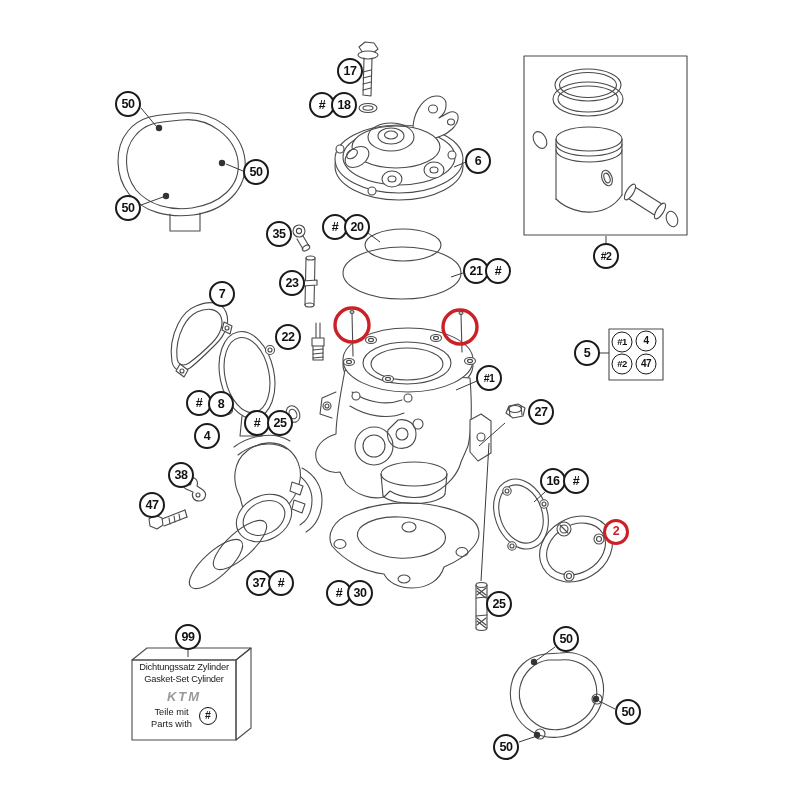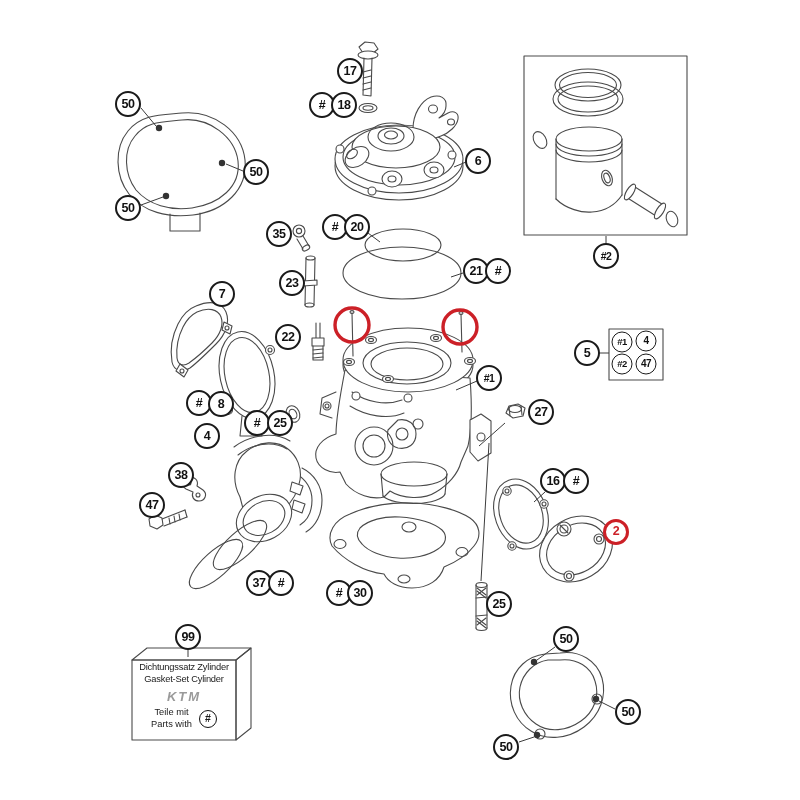--- a/index.html
+++ b/index.html
@@ -22,21 +22,21 @@
     transform:translate(-50%,-50%);letter-spacing:-0.5px;cursor:pointer;}
   .callout.tight{font-size:10.5px;}
   .callout.small{width:21px;height:21px;border-width:1.8px;font-size:10px;line-height:17px;}
   .callout.small.tight{font-size:9.5px;}
   .callout.red{border:3.2px solid var(--highlight);color:var(--highlight);line-height:19px;}
   .box-text{position:absolute;left:133px;top:662px;width:102px;height:76px;
     text-align:center;color:#1a1a1a;}
   .bx-l1{font-size:9.3px;line-height:11.5px;letter-spacing:-0.2px;white-space:nowrap;}
   .bx-logo{font-size:13px;font-weight:700;font-style:italic;color:var(--logo);
     letter-spacing:2px;margin:4px 0 3px 0;}
-  .bx-note{display:flex;align-items:center;justify-content:center;gap:7px;margin-top:1px;}
+  .bx-note{display:flex;align-items:flex-start;justify-content:center;gap:7px;margin-top:1px;}
   .bx-note .t{font-size:9.3px;line-height:11.5px;}
   .bx-hash{width:18px;height:18px;box-sizing:border-box;border:1.7px solid #111;
     border-radius:50%;font-size:10.5px;font-weight:700;line-height:15px;text-align:center;}
 </style>
 </head>
 <body>
 
 <div class="stage">
 <svg width="800" height="800" viewBox="0 0 800 800">
 

